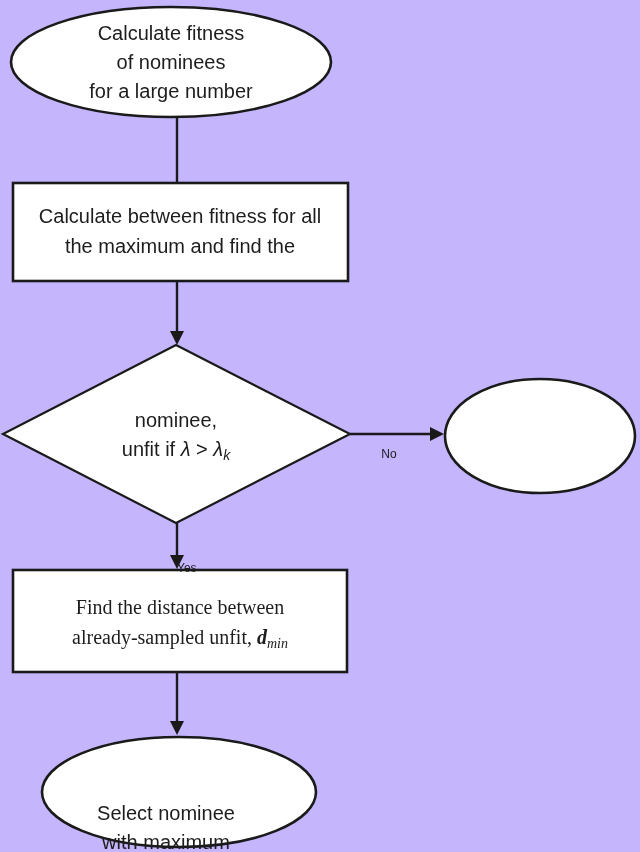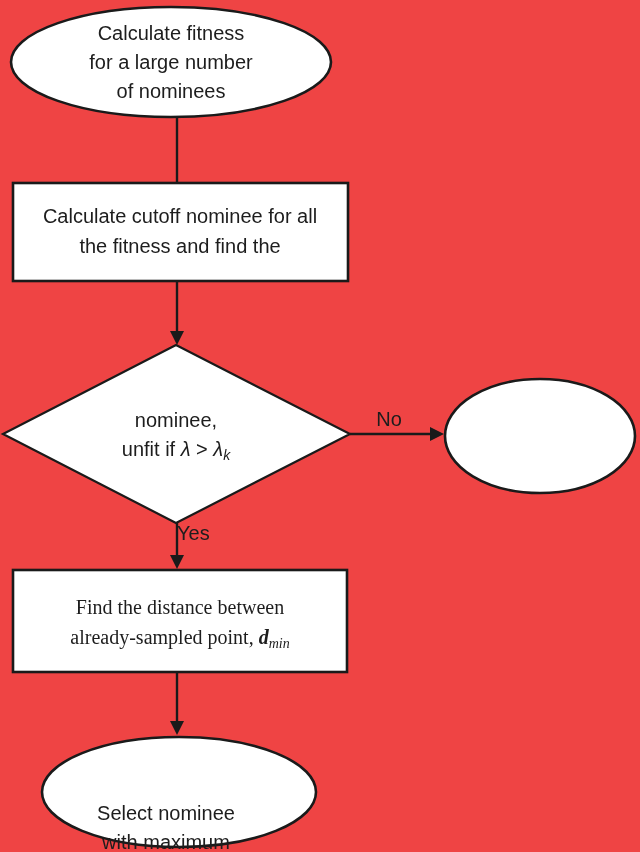--- a/index.html
+++ b/index.html
@@ -4,21 +4,21 @@
 <style>
   html, body {
     margin: 0;
     padding: 0;
     background: #ffffff;
   }
   .canvas {
     position: relative;
     width: 640px;
     height: 852px;
-    background: #ef4444;
+    background: #c4b5fd;
     font-family: "Liberation Sans", sans-serif;
     color: #1d1d1d;
     overflow: hidden;
   }
   .canvas svg {
     position: absolute;
     left: 0;
     top: 0;
   }
   .node-text {
@@ -28,23 +28,24 @@
     align-items: center;
     justify-content: center;
     text-align: center;
     font-size: 20px;
     line-height: 30px;
     color: #1d1d1d;
   }
   .node-text.tight { line-height: 29px; }
   .edge-label {
     position: absolute;
-    font-size: 20px;
+    font-size: 12px;
     line-height: 28px;
     color: #1d1d1d;
+    margin-top: 35px;
   }
   .it { font-style: italic; }
   .bi { font-style: italic; font-weight: bold; }
   sub.sb {
     font-style: italic;
     font-size: 14px;
     vertical-align: -0.3em;
     line-height: 0;
   }
   .shape { fill: #ffffff; stroke: #1a1a1a; }
@@ -80,41 +81,41 @@
     <rect class="shape" x="13" y="570" width="334" height="102" stroke-width="2.6"></rect>
 
     <line class="conn" x1="177" y1="672" x2="177" y2="722" stroke-width="2.4"></line>
     <polygon class="head" points="177,735 170,721 184,721"></polygon>
 
     <ellipse class="shape" cx="179" cy="792" rx="137" ry="55" stroke-width="2.6"></ellipse>
   </svg>
 
   <div class="node-text tight" style="left:41px; top:17px; width:260px; height:90px;">
     <div>Calculate fitness</div>
+    <div>of nominees</div>
     <div>for a large number</div>
-    <div>of nominees</div>
   </div>
 
   <div class="node-text" style="left:21px; top:186px; width:318px; height:90px;">
-    <div>Calculate cutoff nominee for all</div>
-    <div>the fitness and find the</div>
+    <div>Calculate between fitness for all</div>
+    <div>the maximum and find the</div>
   </div>
 
   <div class="node-text tight" style="left:46px; top:391px; width:260px; height:87px;">
     <div>nominee,</div>
     <div>
       <span>unfit if </span><span class="it">λ</span><span> &gt; </span><span class="it">λ</span><sub class="sb">k</sub>
     </div>
   </div>
 
 
   <div class="node-text" style="left:21px; top:577px; width:318px; height:90px;font-family:Liberation Serif, serif;">
     <div>Find the distance between</div>
     <div>
-      <span>already-sampled point, </span><span class="bi">d</span><sub class="sb">min</sub>
+      <span>already-sampled unfit, </span><span class="bi">d</span><sub class="sb">min</sub>
     </div>
   </div>
 
   <div class="node-text tight" style="left:36px; top:749px; width:260px; height:87px;margin-top:35px;">
     <div>Select nominee</div>
     <div>with maximum</div>
   </div>
 
   <div class="edge-label" style="left:359px; top:405px; width:60px; text-align:center;">No</div>
   <div class="edge-label" style="left:177px; top:519px; width:70px; text-align:left;">Yes</div>

